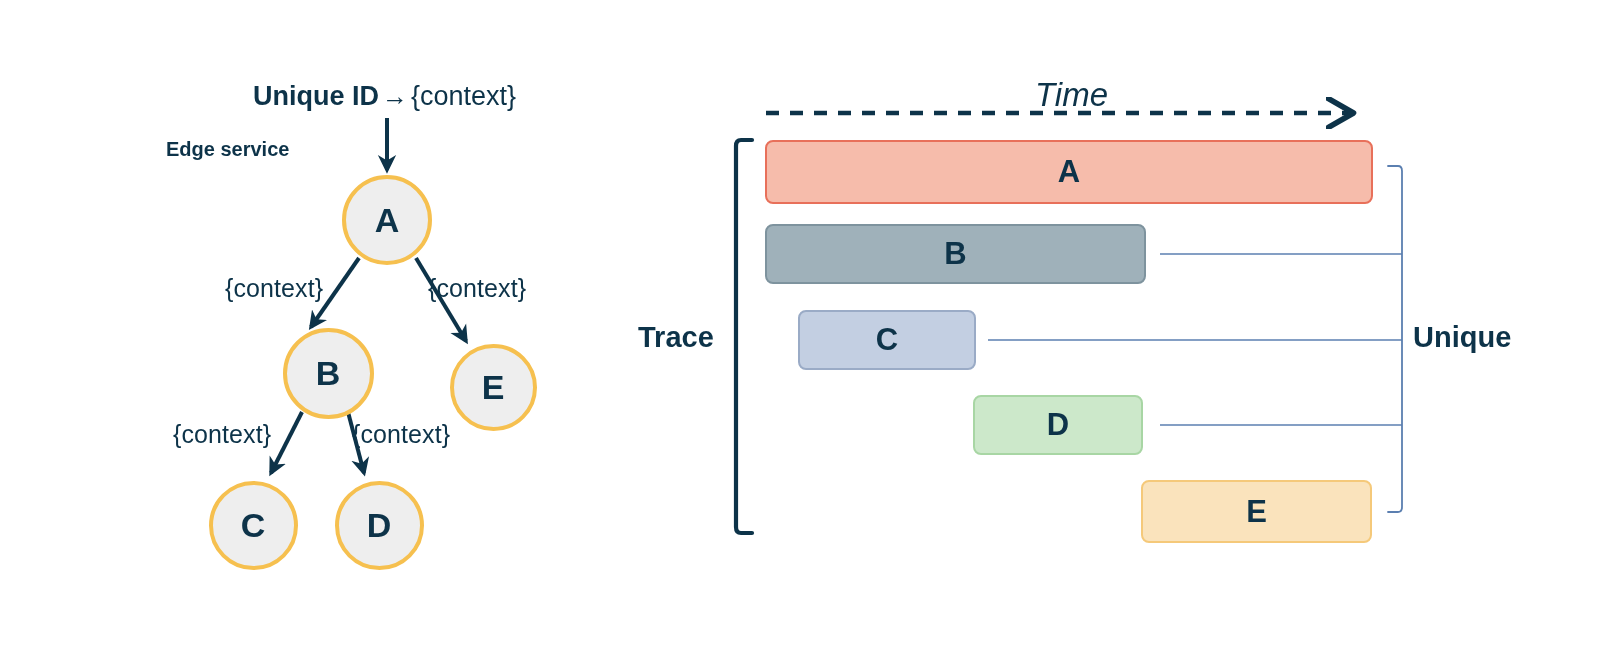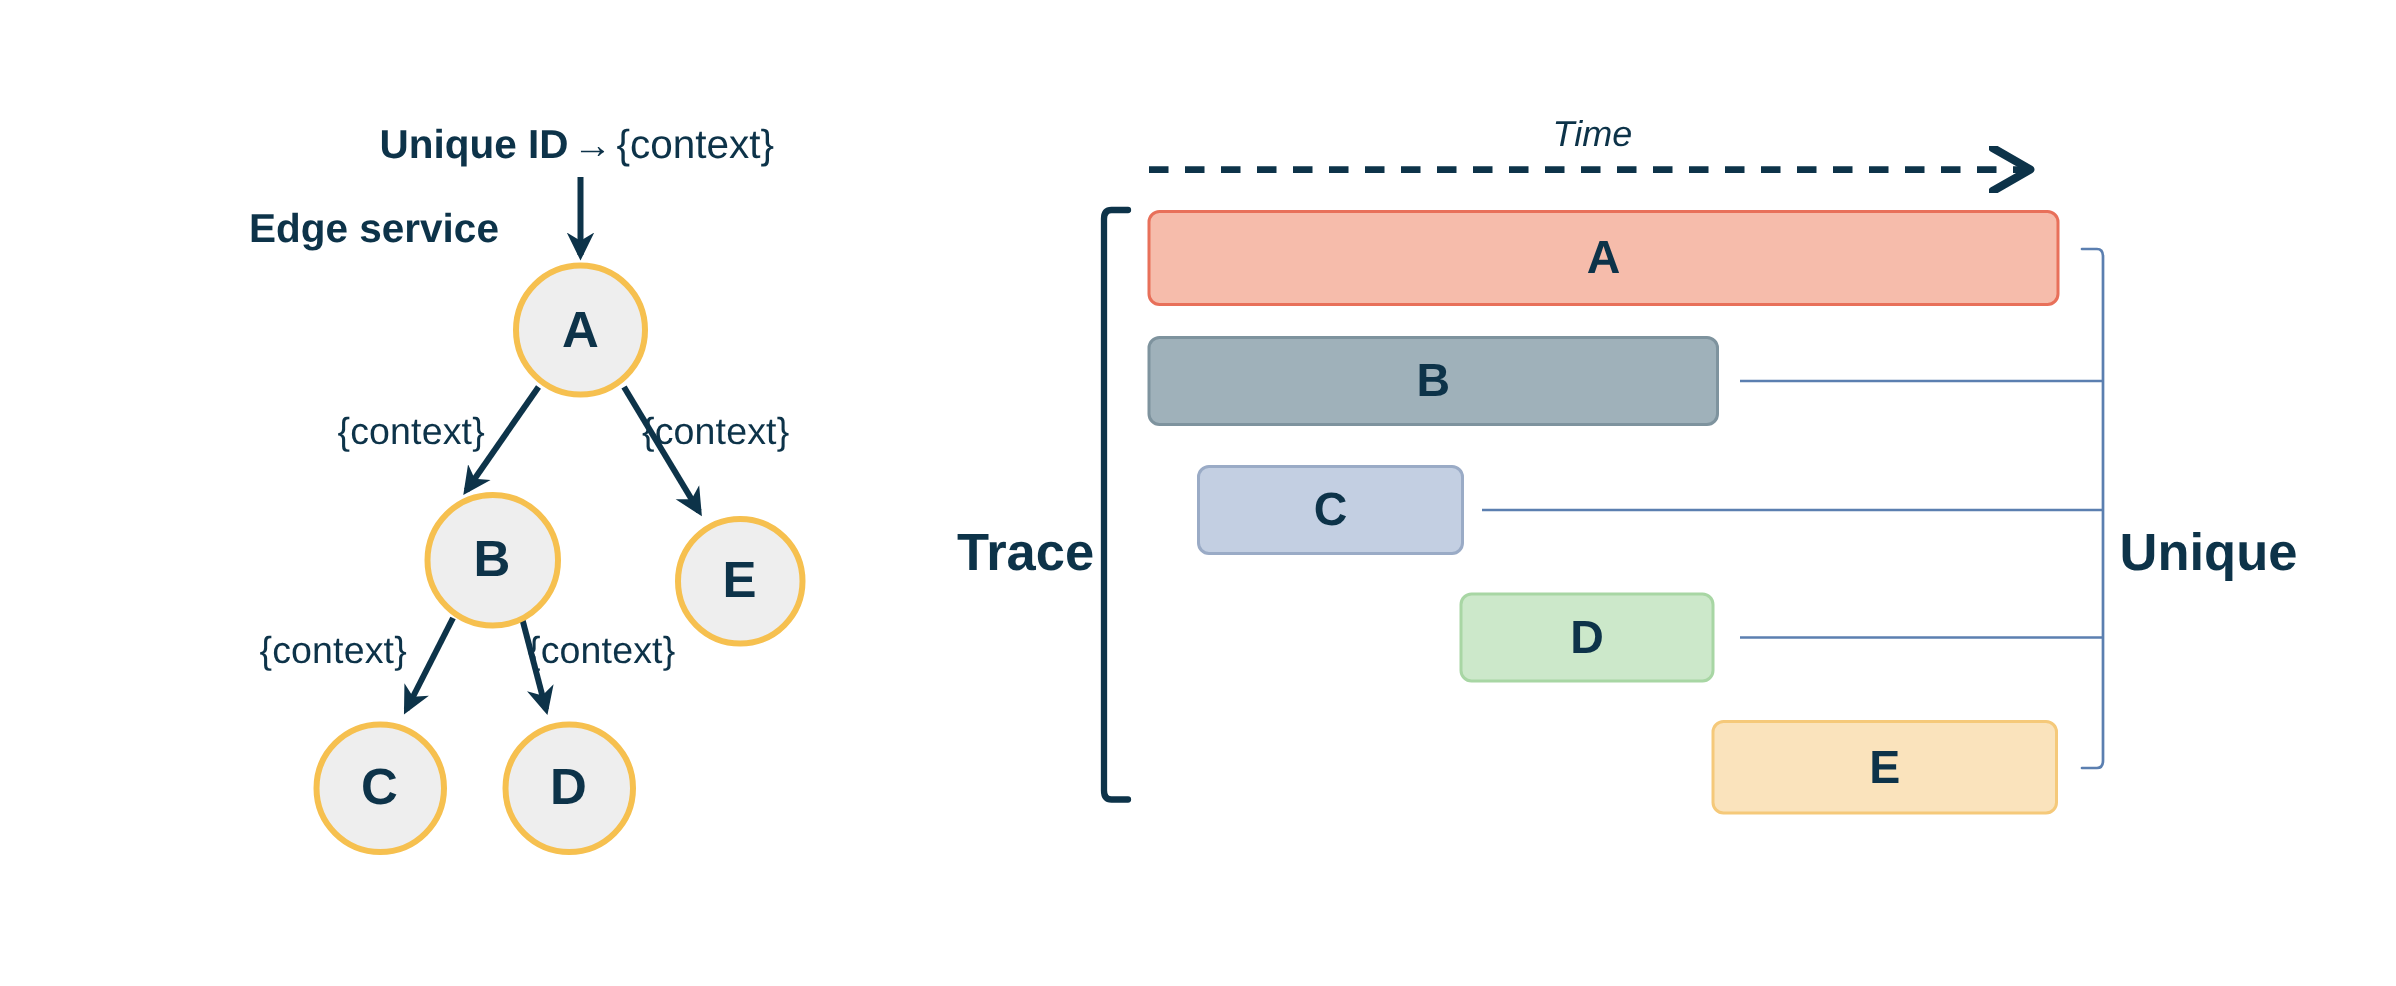--- a/index.html
+++ b/index.html
@@ -38,31 +38,30 @@
     line-height: 1;
     color: #0d3349;
   }
   .lbl-ctx {
     font-weight: normal;
     font-size: 25px;
     letter-spacing: 0.1px;
   }
   .lbl-time {
     font-style: italic;
-    font-size: 24px;
+    font-size: 33px;
     font-weight: normal;
   }
   .lbl-side {
     font-weight: bold;
-    font-size: 35px;
-    margin-top: 28px;
+    font-size: 29px;
   }
   .lbl-head {
     font-weight: bold;
-    font-size: 27px;
+    font-size: 20px;
   }
 
   
   #unique-id-line {
     position: absolute;
     left: 253px;
     top: 81px;
     display: flex;
     align-items: baseline;
     gap: 0px;

